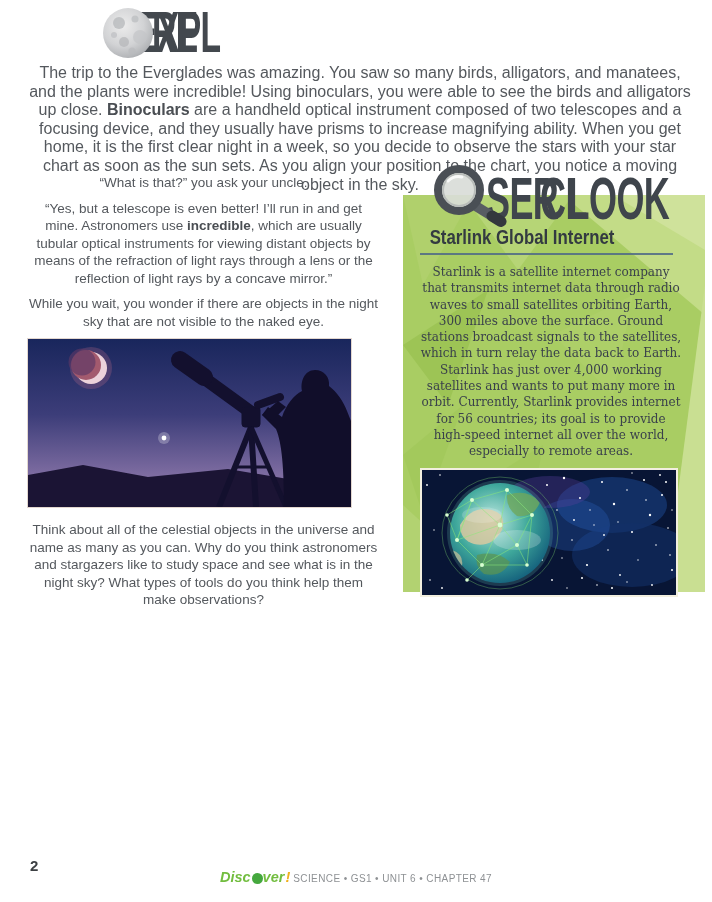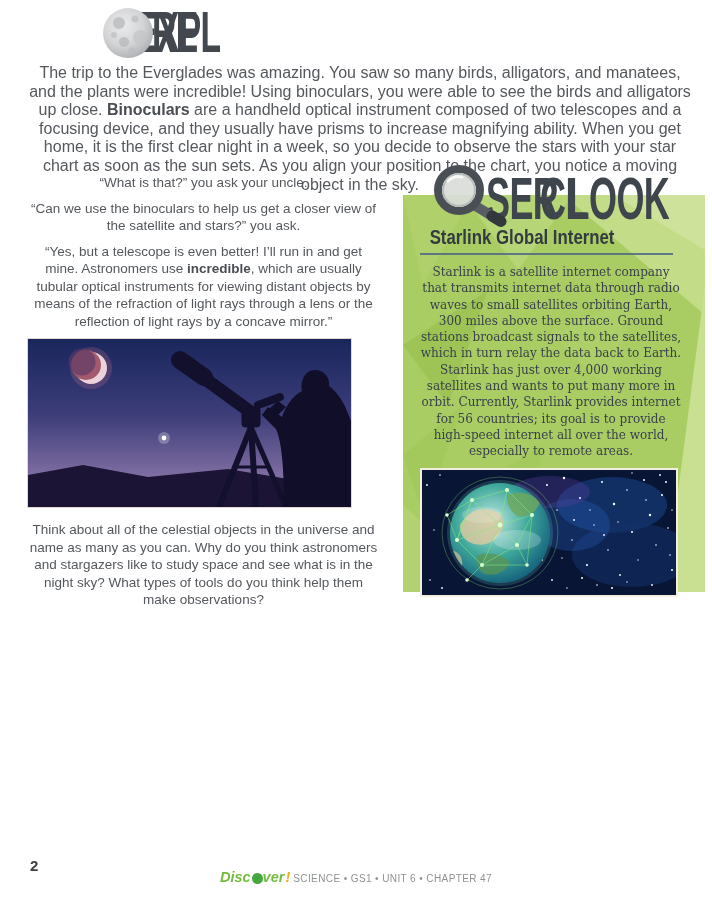--- a/index.html
+++ b/index.html
@@ -105,22 +105,22 @@
         <circle cx="30" cy="44" r="3.5" fill="#b9bbbe" opacity="0.7"></circle>
       </svg>
     </span>
     <span class="ttl t2">RE</span>
   </div>
 
   <p class="intro"><span>The trip to the Everglades was amazing. You saw so many birds, alligators, and manatees, and the plants were incredible! Using binoculars, you were able to see the birds and alligators up close. </span><b>Binoculars</b><span> are a handheld optical instrument composed of two telescopes and a focusing device, and they usually have prisms to increase magnifying ability. When you get home, it is the first clear night in a week, so you decide to observe the stars with your star chart as soon as the sun sets. As you align your position to the chart, you notice a moving object in the sky.</span></p>
 
   <div class="left-col">
     <p>“What is that?” you ask your uncle.</p>
-    <p>“Can we use the binoculars to help us get a closer view of the satellite and stars?” you ask.</p>
     <p><span>“Yes, but a telescope is even better! I’ll run in and get mine. Astronomers use </span><b>incredible</b><span>, which are usually tubular optical instruments for viewing distant objects by means of the refraction of light rays through a lens or the reflection of light rays by a concave mirror.”</span></p>
+    <p>While you wait, you wonder if there are objects in the night sky that are not visible to the naked eye.</p>
 
     <div class="photo-frame">
       <svg width="323" height="168" viewBox="0 0 323 168">
         <defs>
           <linearGradient id="sky" x1="0" y1="0" x2="0" y2="1">
             <stop offset="0" stop-color="#19265c"></stop>
             <stop offset="0.45" stop-color="#3c3d79"></stop>
             <stop offset="0.8" stop-color="#7c6ba0"></stop>
             <stop offset="1" stop-color="#9a85b4"></stop>
           </linearGradient>

